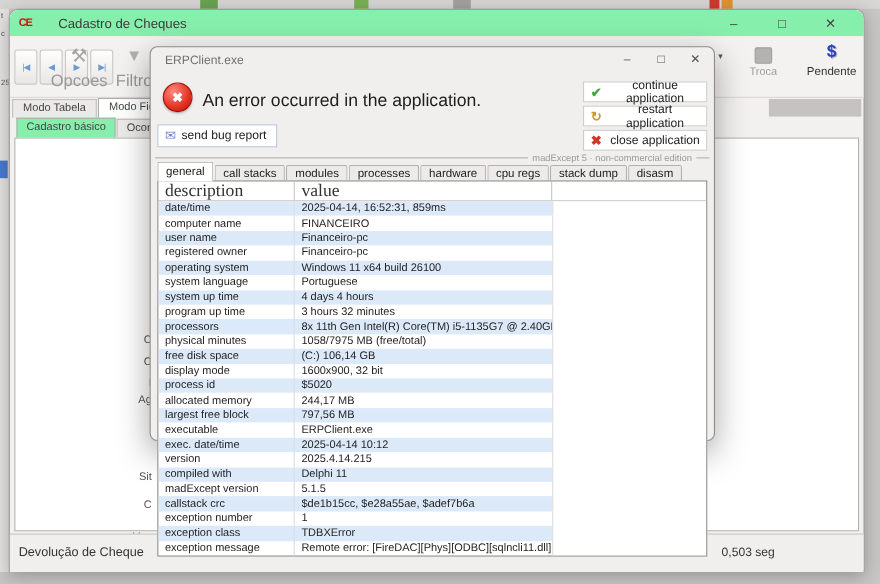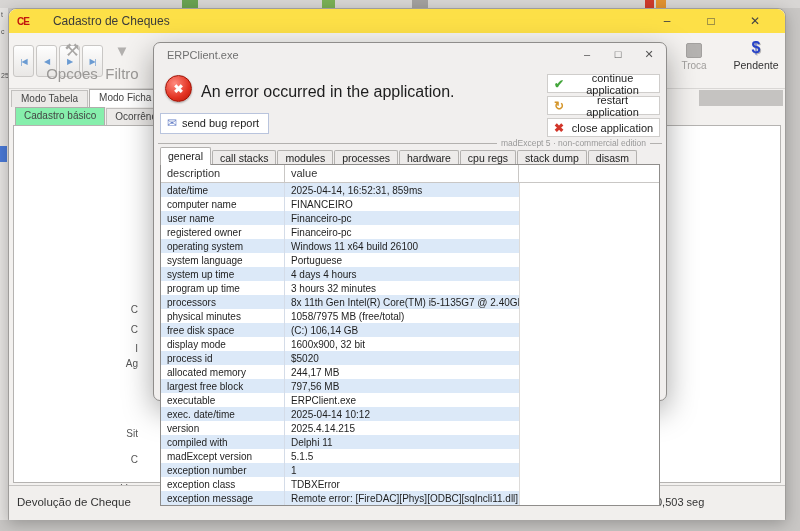--- a/index.html
+++ b/index.html
@@ -18,21 +18,21 @@
   .desktop-left { position:absolute; left:0; top:8px; width:8px; height:512px; background:#e6e4e2; overflow:hidden; }
   .edge-frag { position:absolute; left:1px; font-size:7px; color:#555; }
   .edge-frag:nth-of-type(1){top:3px} .edge-frag:nth-of-type(2){top:20px} .edge-frag:nth-of-type(3){top:64px}
   .edge-blue { position:absolute; left:0; top:138px; width:7px; height:16px; background:#4a79d6; }
 
   
   .win { position:absolute; left:8px; top:8px; width:778px; height:512px;
          background:#f3f1ef; border:1px solid #9f9d9b; border-radius:8px 8px 0 0;
          box-shadow:0 4px 16px rgba(0,0,0,.25); }
   .win-titlebar { position:absolute; left:0; top:0; right:0; height:24px;
-         background:#fde047; border-radius:8px 8px 0 0; display:flex; align-items:center; }
+         background:#86efac; border-radius:8px 8px 0 0; display:flex; align-items:center; }
   .win-logo { margin-left:8px; font-size:10px; font-weight:bold; color:#c2160f; letter-spacing:-1px; }
   .win-title { margin-left:24px; font-size:12px; color:#3b3b3b; }
   .win-controls { position:absolute; right:8px; top:0; height:24px; display:flex; }
   .win-ctl { width:44px; height:24px; line-height:24px; text-align:center; font-size:12px; color:#444; cursor:default; }
 
   
   .toolbar { position:absolute; left:0; top:24px; right:0; height:56px; background:#f4f2f0; border-bottom:1px solid #d9d7d5; }
   .navgroup { position:absolute; left:4px; top:12px; display:flex; gap:2px; }
   .navbtn { width:21px; height:32px; line-height:31px; text-align:center; font-size:8px; color:#6b9bd2;
             background:linear-gradient(#fefefe,#e9e7e5); border:1px solid #c9c7c5; border-radius:3px;
@@ -69,21 +69,21 @@
   .frag:nth-of-type(1){top:178px}.frag:nth-of-type(2){top:198px}.frag:nth-of-type(3){top:217px}
   .frag:nth-of-type(4){top:232px}.frag:nth-of-type(5){top:302px}.frag:nth-of-type(6){top:328px}
   .frag:nth-of-type(7){top:357px}.frag:nth-of-type(8){top:378px}
 
   .status-bar { position:absolute; left:0; right:0; top:476px; height:35px; background:#f1efed;
           border-top:1px solid #c5c3c1; }
   .status-left { position:absolute; left:8px; top:10px; font-size:11.5px; color:#333; }
   .status-right { position:absolute; left:647px; top:10px; font-size:11px; color:#333; }
 
   
-  .dlg { position:absolute; left:153px; top:42px; width:514px; height:359px; z-index:10;
+  .dlg { position:absolute; left:136px; top:42px; width:514px; height:359px; z-index:10;
          background:#f1efee; border:1px solid #8f8d8b; border-radius:7px;
          box-shadow:0 10px 30px rgba(0,0,0,.35); }
   .dlg-titlebar { position:absolute; left:0; top:0; right:0; height:24px; display:flex; align-items:center; }
   .dlg-title { margin-left:13px; font-size:11px; color:#707070; }
   .dlg-controls { position:absolute; right:8px; top:2px; display:flex; gap:13px; }
   .dlg-ctl { width:18px; height:18px; line-height:18px; text-align:center; font-size:11px; color:#555; }
   .err-ico { position:absolute; left:11px; top:32px; width:27px; height:27px; border-radius:50%;
          background:radial-gradient(circle at 35% 30%, #ff8a7e, #e23222 60%, #b51505);
          border:1px solid #9e1205; color:#fff; font-weight:bold; font-size:12px;
          text-align:center; line-height:26px; box-shadow:0 1px 2px rgba(0,0,0,.3); }
@@ -99,21 +99,21 @@
   .ed-line1 { flex:1; border-top:1px solid #b3b1af; }
   .ed-label { margin:0 4px; font-size:8.5px; color:#999; white-space:nowrap; }
   .ed-line2 { width:12px; border-top:1px solid #b3b1af; }
   .dlg-tabs { position:absolute; left:6px; top:104px; display:flex; align-items:flex-end; height:18px; }
   .dtab { padding:0 7px; height:15px; line-height:14px; font-size:10.5px; color:#222;
           background:#edebea; border:1px solid #b3b1af; border-bottom:0; border-radius:2px 2px 0 0; margin-right:1px; }
   .dtab.active { background:#fff; height:18px; line-height:17px; position:relative; z-index:2; }
   .dlg-table { position:absolute; left:6px; top:121px; width:500px; height:342px;
           background:#fff; border:1px solid #8f8d8b; display:flex; flex-direction:column; }
   .thead { display:grid; grid-template-columns:124px 234px 1fr; height:18px; border-bottom:1px solid #c9c7c5; }
-  .thead span { font-size:11px; color:#333; line-height:17px; padding-left:6px; }
+  .thead span { font-size:16px; color:#333; line-height:17px; padding-left:6px;font-family:Liberation Serif, serif; }
   .thead span:nth-child(1), .thead span:nth-child(2) { border-right:1px solid #c9c7c5; }
   .tbody { flex:1; display:flex; flex-direction:column; overflow:hidden; }
   .trow { flex:1; display:grid; grid-template-columns:124px 234px 1fr; min-height:0; }
   .trow .c1, .trow .c2 { font-size:10px; color:#1e1e1e; padding-left:6px; white-space:nowrap;
           display:flex; align-items:center; overflow:visible; }
   .trow .c1 { border-right:1px solid #d4dce8; overflow:hidden; }
   .trow .c3 { background:#fff; border-left:1px solid #dddbd9; }
   .trow:nth-child(odd) .c1, .trow:nth-child(odd) .c2 { background:#dce9f8; }
 </style>
 </head>
@@ -346,20 +346,25 @@
     <span class="c1">compiled with</span>
     <span class="c2">Delphi 11</span>
     <span class="c3"></span>
   </div>
           <div class="trow">
     <span class="c1">madExcept version</span>
     <span class="c2">5.1.5</span>
     <span class="c3"></span>
   </div>
           <div class="trow">
+    <span class="c1">callstack crc</span>
+    <span class="c2">$de1b15cc, $e28a55ae, $adef7b6a</span>
+    <span class="c3"></span>
+  </div>
+          <div class="trow">
     <span class="c1">exception number</span>
     <span class="c2">1</span>
     <span class="c3"></span>
   </div>
           <div class="trow">
     <span class="c1">exception class</span>
     <span class="c2">TDBXError</span>
     <span class="c3"></span>
   </div>
           <div class="trow">

